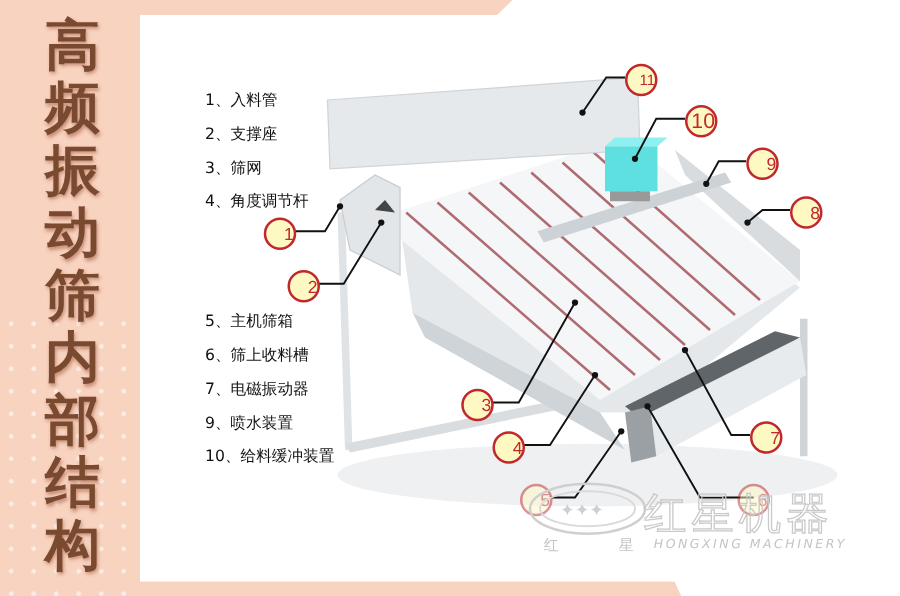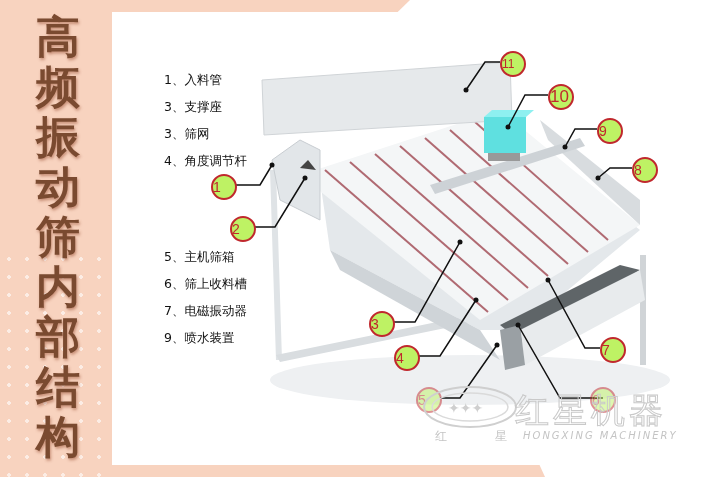--- a/index.html
+++ b/index.html
@@ -9,22 +9,22 @@
   .frame-bottom{position:absolute;left:0;top:465px;width:545px;height:12px;background:#f8d3bf;clip-path:polygon(0 0,99% 0,100% 100%,0 100%);}
   .dots{position:absolute;left:0;top:250px;width:112px;height:227px;
     background-image:radial-gradient(circle,rgba(255,255,255,.6) 1.6px,transparent 2px);background-size:18px 18px;}
   .title{position:absolute;left:28px;top:12px;width:60px;display:flex;flex-direction:column;align-items:center;}
   .title span{font-size:44px;line-height:50px;color:#7a4a30;font-weight:bold;text-shadow:1px 2px 3px rgba(140,60,30,.45);}
   .legend{position:absolute;left:164px;font-size:12.5px;font-weight:normal;color:#111;}
   .legend div{height:27px;line-height:27px;white-space:nowrap;}
   .legend-top{top:66px;}
   .legend-bottom{top:243px;}
   svg.machine{position:absolute;left:0;top:0;}
-  .callout{position:absolute;width:22px;height:22px;border:2px solid #c0282d;border-radius:50%;background:#bef264;color:#c0282d;
-    font-size:14px;line-height:22px;text-align:left;font-family:"Liberation Sans",sans-serif;}
+  .callout{position:absolute;width:22px;height:22px;border:2px solid #c0282d;border-radius:50%;background:#fef9c3;color:#c0282d;
+    font-size:14px;line-height:22px;text-align:right;font-family:"Liberation Sans",sans-serif;}
   .logo{position:absolute;left:420px;top:382px;}
   .logo-cn{position:absolute;left:515px;top:388px;font-size:34px;font-weight:normal;color:rgba(255,255,255,0);
     -webkit-text-stroke:1px #c9c9c9;letter-spacing:4px;white-space:nowrap;}
   .logo-en{position:absolute;left:523px;top:430px;font-size:10px;color:#c4c4c4;letter-spacing:2px;font-style:italic;white-space:nowrap;}
   .logo-small{position:absolute;top:428px;font-size:12px;color:#c4c4c4;}
 </style>
 </head>
 <body>
 
 <div class="frame-left"></div>
@@ -119,29 +119,30 @@
 <div class="callout" style="left:416px;top:387px;opacity:.5;">5</div>
 <div class="callout" style="left:590px;top:387px;opacity:.5;">6</div>
 <div class="callout" style="left:600px;top:337px;">7</div>
 <div class="callout" style="left:632px;top:157px;">8</div>
 <div class="callout" style="left:597px;top:118px;">9</div>
 <div class="callout" style="left:548px;top:84px;font-size:17px;">10</div>
 <div class="callout" style="left:500px;top:51px;font-size:12px;">11</div>
 
 <div class="legend legend-top">
   <div>1、入料管</div>
-  <div>3、支撑座</div>
+  <div>2、支撑座</div>
   <div>3、筛网</div>
   <div>4、角度调节杆</div>
 </div>
 <div class="legend legend-bottom">
   <div>5、主机筛箱</div>
   <div>6、筛上收料槽</div>
   <div>7、电磁振动器</div>
   <div>9、喷水装置</div>
+  <div>10、给料缓冲装置</div>
 </div>
 
 <svg class="logo" width="100" height="50">
   <ellipse cx="50" cy="25" rx="46" ry="20" fill="none" stroke="#cfcfcf" stroke-width="2"></ellipse>
   <ellipse cx="50" cy="25" rx="38" ry="14" fill="none" stroke="#dadada" stroke-width="1.5"></ellipse>
   <text x="28" y="31" font-size="14" fill="#cfcfcf">✦✦✦</text>
 </svg>
 <div class="logo-cn">红星机器</div>
 <div class="logo-en">HONGXING MACHINERY</div>
 <div class="logo-small" style="left:435px;">红</div>

